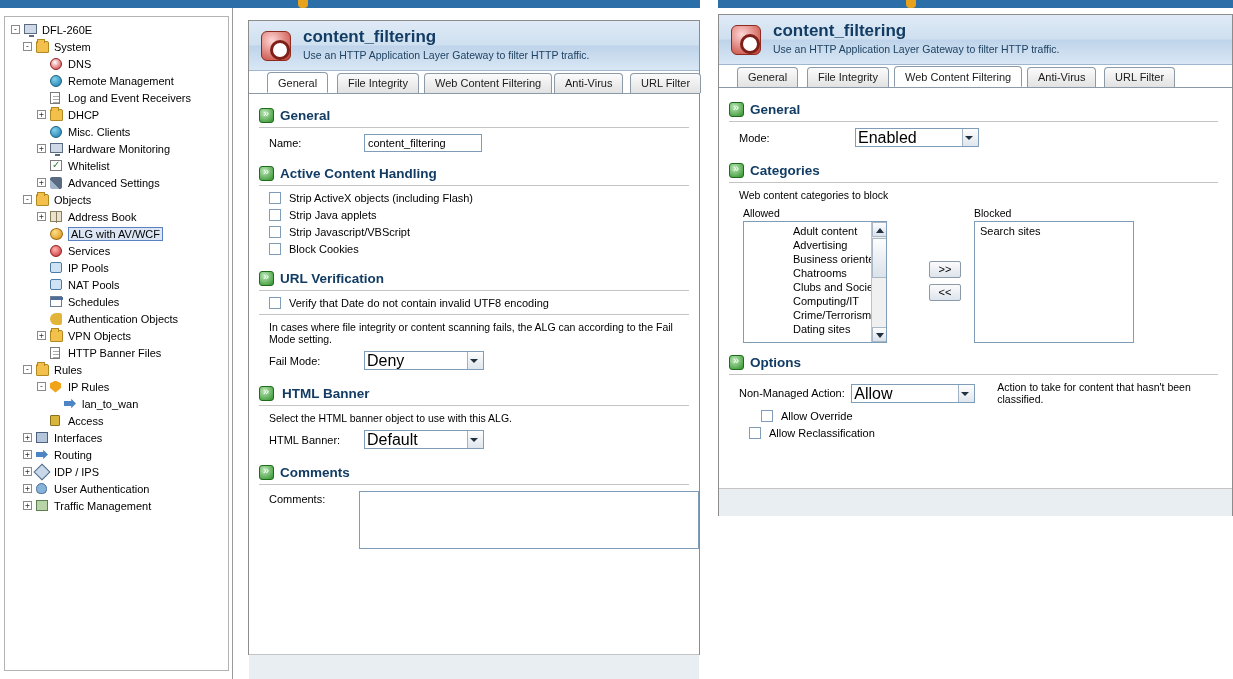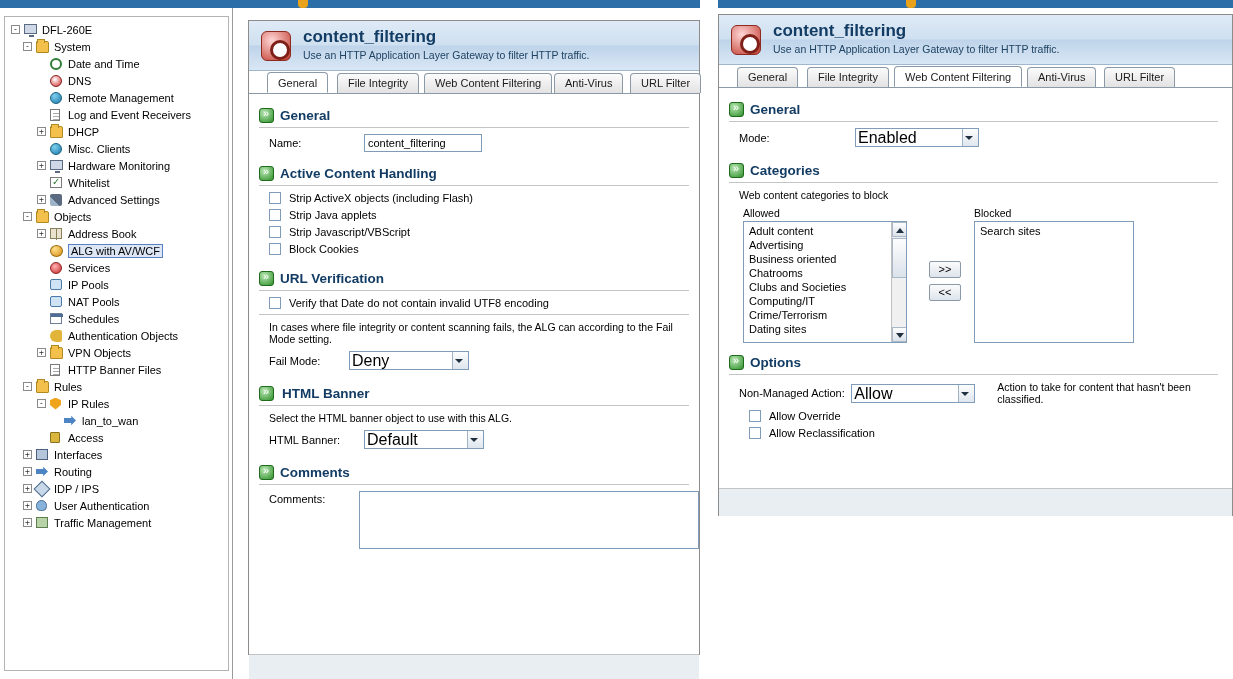--- a/index.html
+++ b/index.html
@@ -209,27 +209,20 @@
           <div class="node ind1">
             <span class="expander">-</span>
             <span class="ico">
               <span class="ic folder"></span>
             </span>
             <span class="lbl">System</span>
           </div>
           <div class="node ind2">
             <span class="expander none"></span>
             <span class="ico">
-              <span class="ic clock"></span>
-            </span>
-            <span class="lbl">Date and Time</span>
-          </div>
-          <div class="node ind2">
-            <span class="expander none"></span>
-            <span class="ico">
               <span class="ic disc"></span>
             </span>
             <span class="lbl">DNS</span>
           </div>
           <div class="node ind2">
             <span class="expander none"></span>
             <span class="ico">
               <span class="ic globe"></span>
             </span>
             <span class="lbl">Remote Management</span>
@@ -469,21 +462,21 @@
       <div class="rule"></div>
       <div class="chkrow">
         <span class="chk"></span>
         <span class="chktext">Verify that Date do not contain invalid UTF8 encoding</span>
       </div>
 
       <div class="rule"></div>
       <div class="note" style="margin-left:20px;">In cases where file integrity or content scanning fails, the ALG can according to the Fail Mode setting.</div>
       <div class="row" style="margin-left:20px;">
         <span class="lab w80">Fail Mode:</span>
-        <span class="selwrap" style="">
+        <span class="selwrap" style="margin-left:15px;">
           <select class="sel" style="width:120px;" id="sel-failmode"><option value="Deny">Deny</option><option value="Allow">Allow</option></select>
           <span class="btnbg"></span>
         </span>
       </div>
 
       <div class="sect" style="margin-top:16px;gap:8px;">
         <span class="sicon"></span>
         <span class="stitle">HTML Banner</span>
       </div>
       <div class="rule"></div>
@@ -542,21 +535,21 @@
 
       <div class="sect" style="margin-top:16px;">
         <span class="sicon"></span>
         <span class="stitle">Categories</span>
       </div>
       <div class="rule" style="margin-right:14px;"></div>
       <div class="note" style="margin-left:20px;">Web content categories to block</div>
 
       <div style="position:relative; height:140px; margin-left:20px;">
         <div class="lbl-sm" style="position:absolute; left:4px; top:0;">Allowed</div>
-        <div class="listbox" style="position:absolute; left:4px; top:14px; width:164px; height:122px;">
+        <div class="listbox" style="position:absolute; left:4px; top:14px; width:144px; height:122px;padding-left:44px;">
           <div id="allowed-list" style="padding:2px 0 0 2px;">
               <div class="item">Adult content</div>
               <div class="item">Advertising</div>
               <div class="item">Business oriented</div>
               <div class="item">Chatrooms</div>
               <div class="item">Clubs and Societies</div>
               <div class="item">Computing/IT</div>
               <div class="item">Crime/Terrorism</div>
               <div class="item">Dating sites</div>
             </div>
@@ -588,21 +581,21 @@
 
       <div class="row" style="margin-left:20px;">
         <span class="lab w110">Non-Managed Action:</span>
         <span class="selwrap">
           <select class="sel" style="width:124px;" id="sel-nonmanaged"><option value="Allow">Allow</option><option value="Deny">Deny</option></select>
           <span class="btnbg"></span>
         </span>
         <span style="margin-left:22px; font-size:10.5px;">Action to take for content that hasn't been classified.</span>
       </div>
 
-      <div class="chkrow" style="margin-left:30px;">
+      <div class="chkrow" style="margin-left:42px;">
         <span class="chk"></span>
         <span class="chktext">Allow Override</span>
       </div>
       <div class="chkrow" style="margin-left:30px;">
         <span class="chk"></span>
         <span class="chktext">Allow Reclassification</span>
       </div>
     </div>
 
     <div class="dlg-footer" style="height:28px;"></div>

